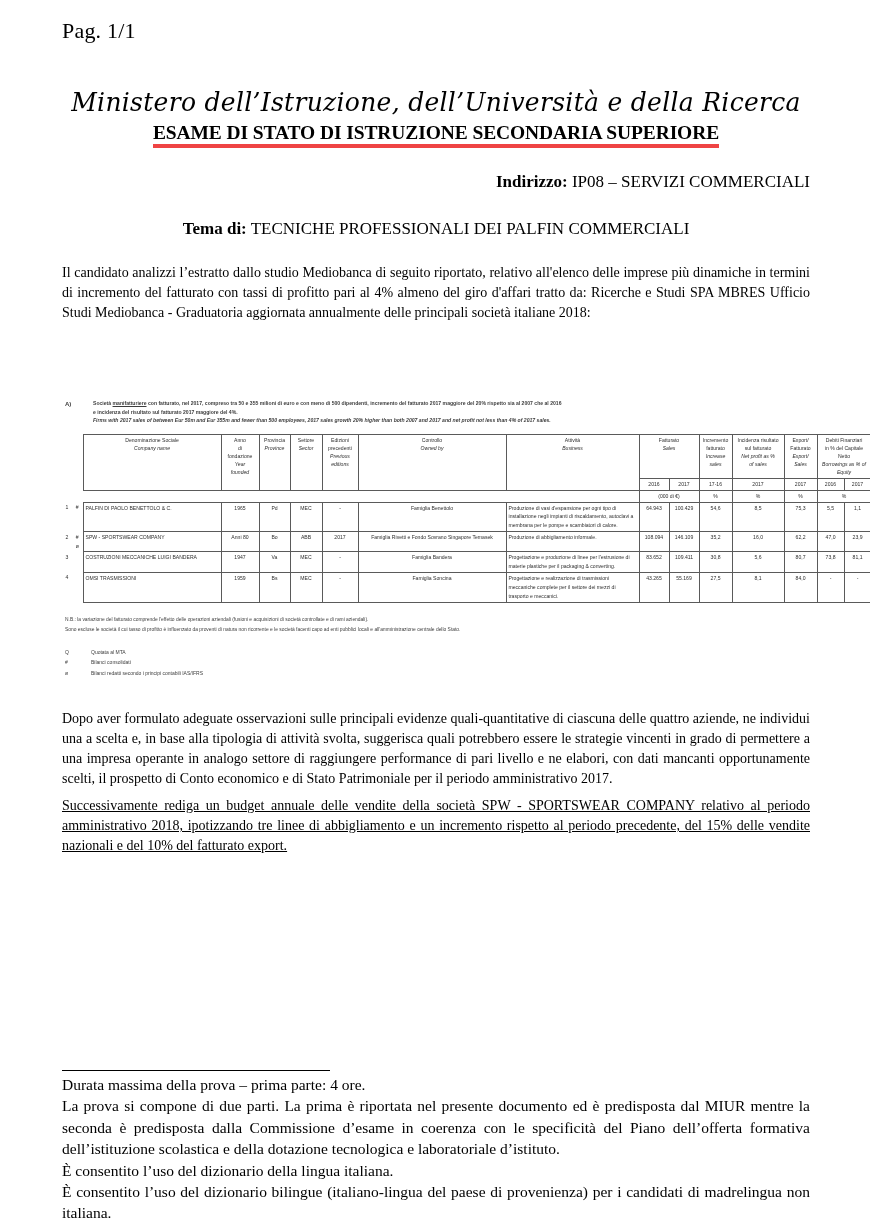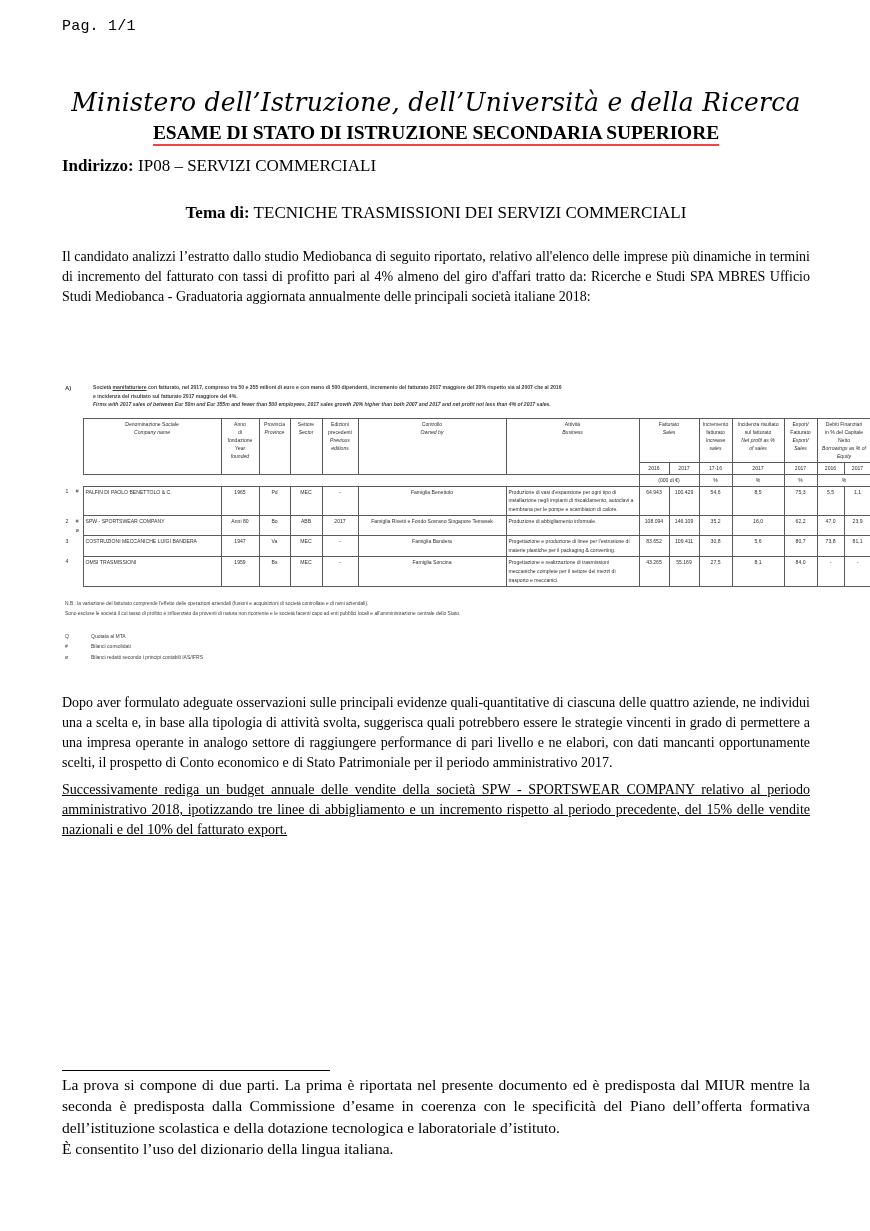--- a/index.html
+++ b/index.html
@@ -19,23 +19,22 @@
     position: relative;
     width: 870px;
     height: 1231px;
     box-sizing: border-box;
     padding: 0;
   }
   .pag-label {
     position: absolute;
     left: 62px;
     top: 18px;
-    font-size: 15px;
+    font-size: 22px;
     letter-spacing: 0.2px;
-    font-family: Liberation Mono, monospace;
   }
   .content {
     position: absolute;
     left: 62px;
     top: 88px;
     width: 748px;
   }
   .ministry-title {
     text-align: center;
     font-family: "DejaVu Serif", serif;
@@ -48,27 +47,27 @@
     transform: scaleY(1.04);
   }
   .exam-title {
     text-align: center;
     font-weight: bold;
     font-size: 19.5px;
     letter-spacing: -0.1px;
     margin: 4px 0 0 0;
   }
   .exam-title span {
-    border-bottom: 2px solid #ef4444;
+    border-bottom: 4px solid #ef4444;
     padding-bottom: 1px;
   }
   .indirizzo {
-    text-align: left;
+    text-align: right;
     font-size: 17px;
-    margin-top: 12px;
+    margin-top: 28px;
   }
   .indirizzo b { font-weight: bold; }
   .tema {
     text-align: center;
     font-size: 17px;
     margin-top: 27px;
   }
   .tema b { font-weight: bold; }
   .body-par {
     text-align: justify;
@@ -188,21 +187,21 @@
   <div class="pag-label">Pag.  1/1</div>
 
   <div class="content">
 
     <div class="ministry-title">Ministero dell’Istruzione, dell’Università e della Ricerca</div>
 
     <div class="exam-title"><span>ESAME DI STATO DI ISTRUZIONE SECONDARIA SUPERIORE</span></div>
 
     <div class="indirizzo"><b>Indirizzo:</b><span> IP08 – SERVIZI COMMERCIALI</span></div>
 
-    <div class="tema"><b>Tema di:</b><span> TECNICHE TRASMISSIONI DEI SERVIZI COMMERCIALI</span></div>
+    <div class="tema"><b>Tema di:</b><span> TECNICHE PROFESSIONALI DEI PALFIN COMMERCIALI</span></div>
 
     <div class="body-par">Il candidato analizzi l’estratto dallo studio Mediobanca di seguito riportato,  relativo all'elenco delle imprese più dinamiche in termini di incremento del fatturato con tassi di profitto pari al 4% almeno del giro d'affari tratto da: Ricerche e Studi SPA MBRES Ufficio Studi Mediobanca - Graduatoria aggiornata annualmente delle principali società italiane 2018:</div>
 
     <div class="extract">
 
       <div class="extract-head">
         <div class="marker">A)</div>
         <div class="lines">
           <div><span>Società </span><span class="u">manifatturiere</span><span> con fatturato, nel 2017, compreso tra 50 e 355 milioni di euro e con meno di 500 dipendenti, incremento del fatturato 2017 maggiore del 20% rispetto sia al 2007 che al 2016</span></div>
           <div>e incidenza del risultato sul fatturato 2017 maggiore del 4%.</div>
@@ -421,17 +420,19 @@
     </div>
 
     <div class="body-par" style="margin-top:30px;">Dopo aver formulato adeguate osservazioni sulle principali evidenze quali-quantitative di ciascuna delle quattro aziende, ne individui una a scelta  e, in base alla tipologia di attività svolta, suggerisca quali potrebbero  essere le strategie vincenti in grado di permettere a una impresa operante in analogo settore di raggiungere performance di pari livello e ne elabori, con dati mancanti opportunamente scelti,  il prospetto di Conto economico e di Stato Patrimoniale per il periodo amministrativo 2017.</div>
 
     <div class="body-par" style="margin-top:8px;text-decoration:underline;">Successivamente rediga un budget annuale delle vendite della società SPW - SPORTSWEAR COMPANY relativo al periodo amministrativo 2018, ipotizzando tre linee di abbigliamento e un incremento rispetto al periodo precedente, del 15% delle vendite nazionali e del 10% del fatturato export.</div>
 
   </div>
 
   <div class="footer">
     <div class="footer-rule"></div>
+    <p class="nojust">Durata massima della prova – prima parte: 4 ore.</p>
     <p>La prova si compone di due parti. La prima è riportata nel presente documento ed è predisposta dal MIUR mentre la seconda è predisposta dalla Commissione d’esame in coerenza con le specificità del Piano dell’offerta formativa dell’istituzione scolastica e della dotazione tecnologica e laboratoriale d’istituto.</p>
     <p class="nojust">È consentito l’uso del dizionario della lingua italiana.</p>
+    <p>È consentito l’uso del dizionario bilingue (italiano-lingua del paese di provenienza) per i candidati di madrelingua non italiana.</p>
   </div>
 
 </div>
 
 </body></html>

